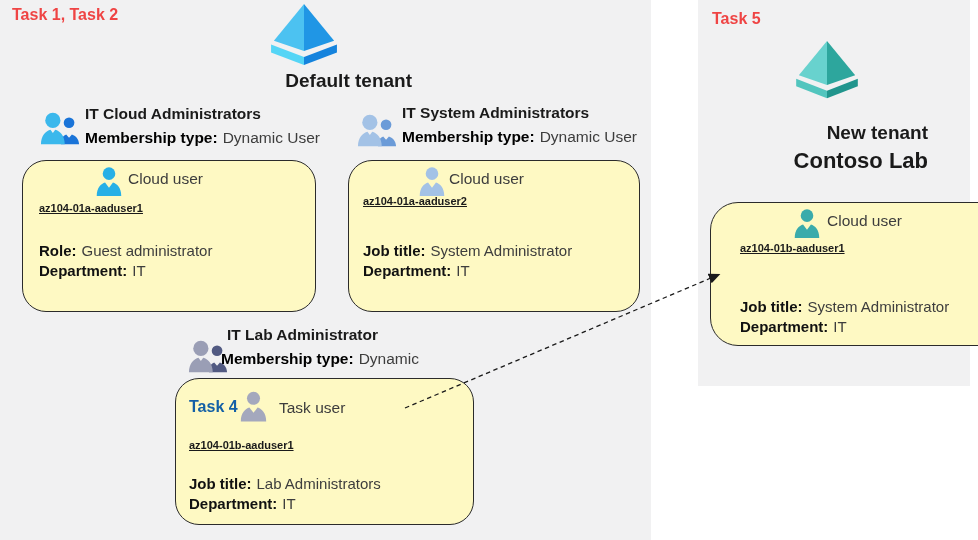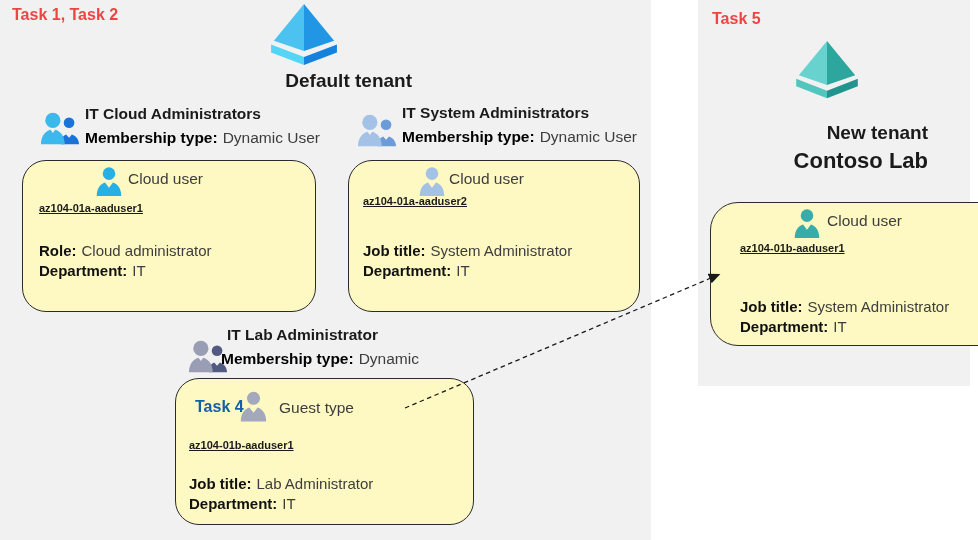--- a/index.html
+++ b/index.html
@@ -57,21 +57,21 @@
   <div class="card" style="left:22px;top:160px;width:248px;height:150px;">
     <svg class="abs" style="left:72px;top:4px;" width="28" height="33" viewBox="0 0 32 34">
       <g fill="#27b0e6">
         <circle cx="16" cy="8" r="7.2"></circle>
         <path d="M2 33.5 C2 24 7 19.5 11.5 18.2 L16 24 L20.5 18.2 C25 19.5 30 24 30 33.5 Z"></path>
       </g>
     </svg>
     <div class="user-type" style="left:105px;top:9px;">Cloud user</div>
     <div class="username" style="left:16px;top:41px;">az104-01a-aaduser1</div>
     <div class="fields" style="left:16px;top:80px;">
-      <div><span class="b">Role:</span><span>Cloud administrator</span></div>
+      <div><span class="b">Role:</span><span>Guest administrator</span></div>
       <div><span class="b">Department:</span><span>IT</span></div>
     </div>
   </div>
 
   <svg class="abs" style="left:357px;top:112px;" width="40" height="37" viewBox="0 0 42 36">
     <g fill="#6b9bd8">
       <circle cx="30.5" cy="12" r="5.6"></circle>
       <path d="M22 34.5 C22 28 25 25 27.5 24.2 L30.5 27.8 L33.5 24.2 C36 25 41 28 41 34.5 Z"></path>
     </g>
     <g fill="#a3c2e6">
@@ -108,31 +108,31 @@
       <circle cx="13.5" cy="9.5" r="8"></circle>
       <path d="M1 34.5 C1 25 6.5 20.5 11 19.2 L13.5 22.8 L16 19.2 C20.5 20.5 26 25 26 34.5 Z"></path>
     </g>
   </svg>
   <div class="group-name" style="left:227px;top:326px;">IT Lab Administrator</div>
   <div class="mem-row" style="left:221px;top:350px;">
     <span class="b">Membership type:</span><span>Dynamic</span>
   </div>
 
   <div class="card" style="left:175px;top:378px;width:253px;height:145px;">
-    <div class="in-card-task" style="left:19px;top:19px;">Task 4</div>
+    <div class="in-card-task" style="left:13px;top:19px;">Task 4</div>
     <svg class="abs" style="left:63px;top:11px;" width="29" height="33" viewBox="0 0 32 34">
       <g fill="#a4a8bd">
         <circle cx="16" cy="8" r="7.2"></circle>
         <path d="M2 33.5 C2 24 7 19.5 11.5 18.2 L16 24 L20.5 18.2 C25 19.5 30 24 30 33.5 Z"></path>
       </g>
     </svg>
-    <div class="user-type" style="left:103px;top:20px;">Guest type</div>
+    <div class="user-type" style="left:103px;top:20px;">Task user</div>
     <div class="username" style="left:13px;top:60px;">az104-01b-aaduser1</div>
     <div class="fields" style="left:13px;top:95px;">
-      <div><span class="b">Job title:</span><span>Lab Administrator</span></div>
+      <div><span class="b">Job title:</span><span>Lab Administrators</span></div>
       <div><span class="b">Department:</span><span>IT</span></div>
     </div>
   </div>
 
   <div class="task-label" style="left:712px;top:10px;">Task 5</div>
 
   <svg class="abs" style="left:790px;top:38px;" width="74" height="64" viewBox="0 0 84 68">
     <polygon points="42,1 10,40 42,51" fill="#68d2ce"></polygon>
     <polygon points="42,1 74,40 42,51" fill="#2da69d"></polygon>
     <polygon points="7,44 42,57.5 42,66 7,52.5" fill="#52c5be"></polygon>

